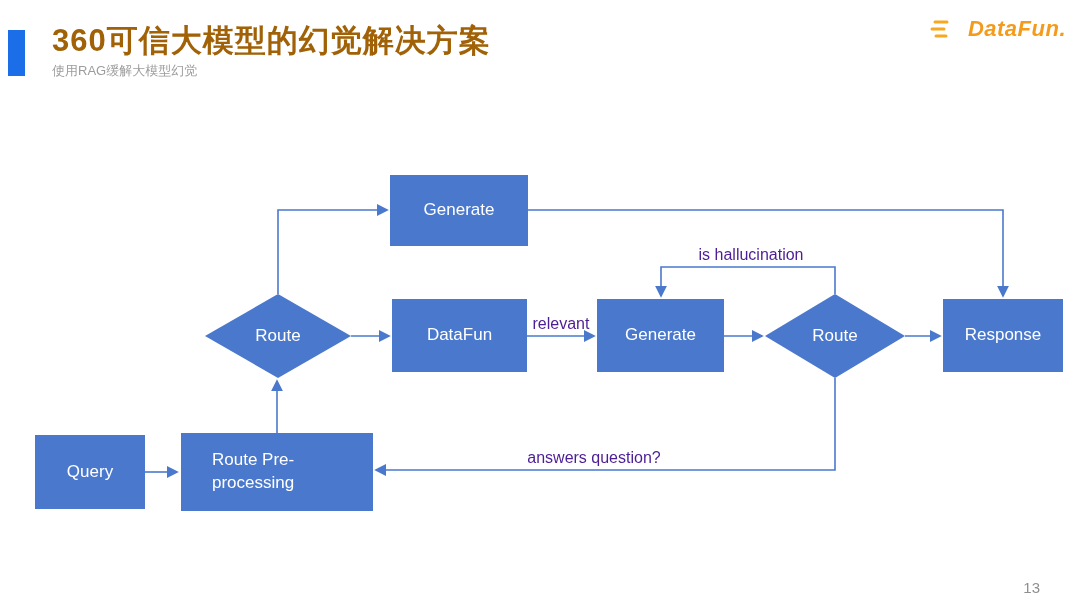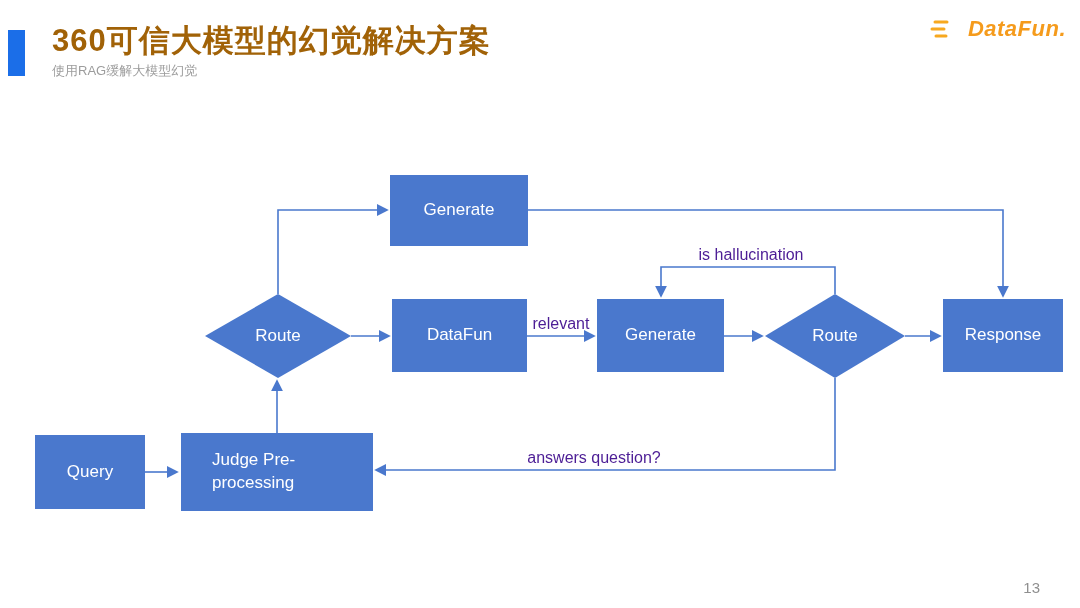--- a/index.html
+++ b/index.html
@@ -164,21 +164,21 @@
   <div class="node node-generate-mid">
     <span>Generate</span>
   </div>
   <div class="node node-response">
     <span>Response</span>
   </div>
   <div class="node node-query">
     <span>Query</span>
   </div>
   <div class="node node-query-pre">
-    <span>Judge Pre-processing</span>
+    <span>Route Pre-processing</span>
   </div>
 
   <div class="diamond-label route-label">
     <span>Route</span>
   </div>
   <div class="diamond-label judge-label">
     <span>Route</span>
   </div>
 
   <div class="edge-label label-relevant">relevant</div>

